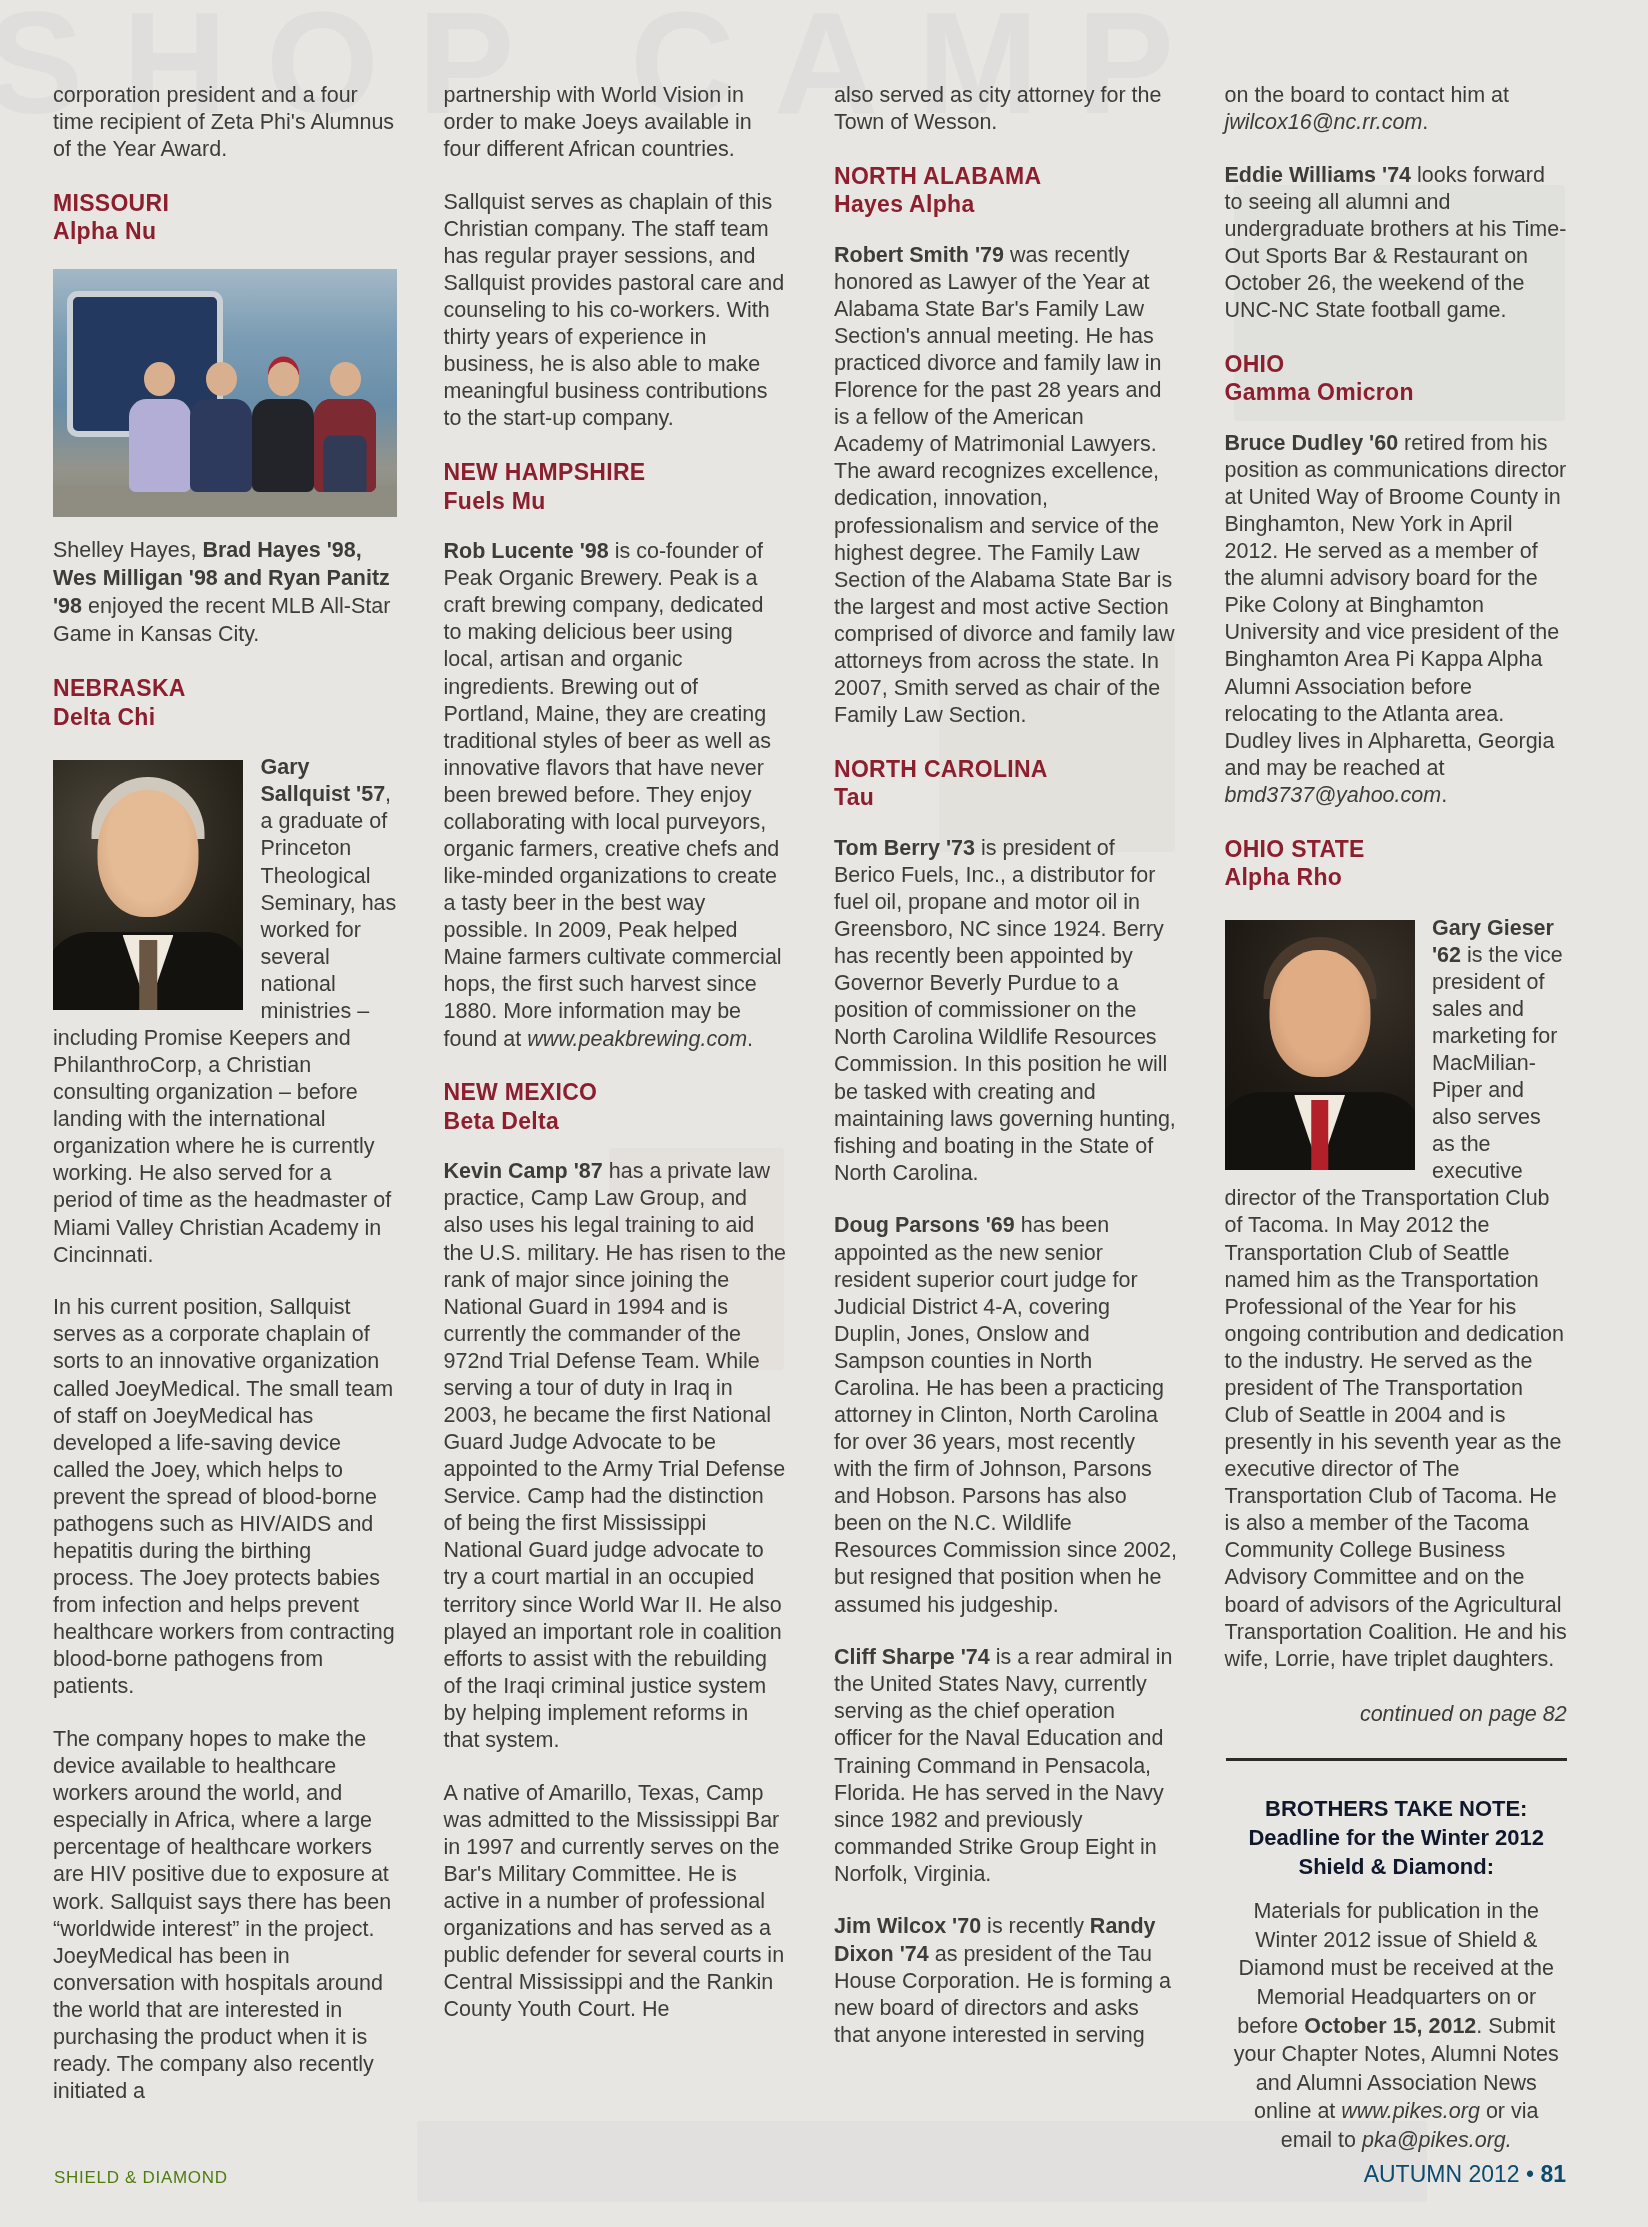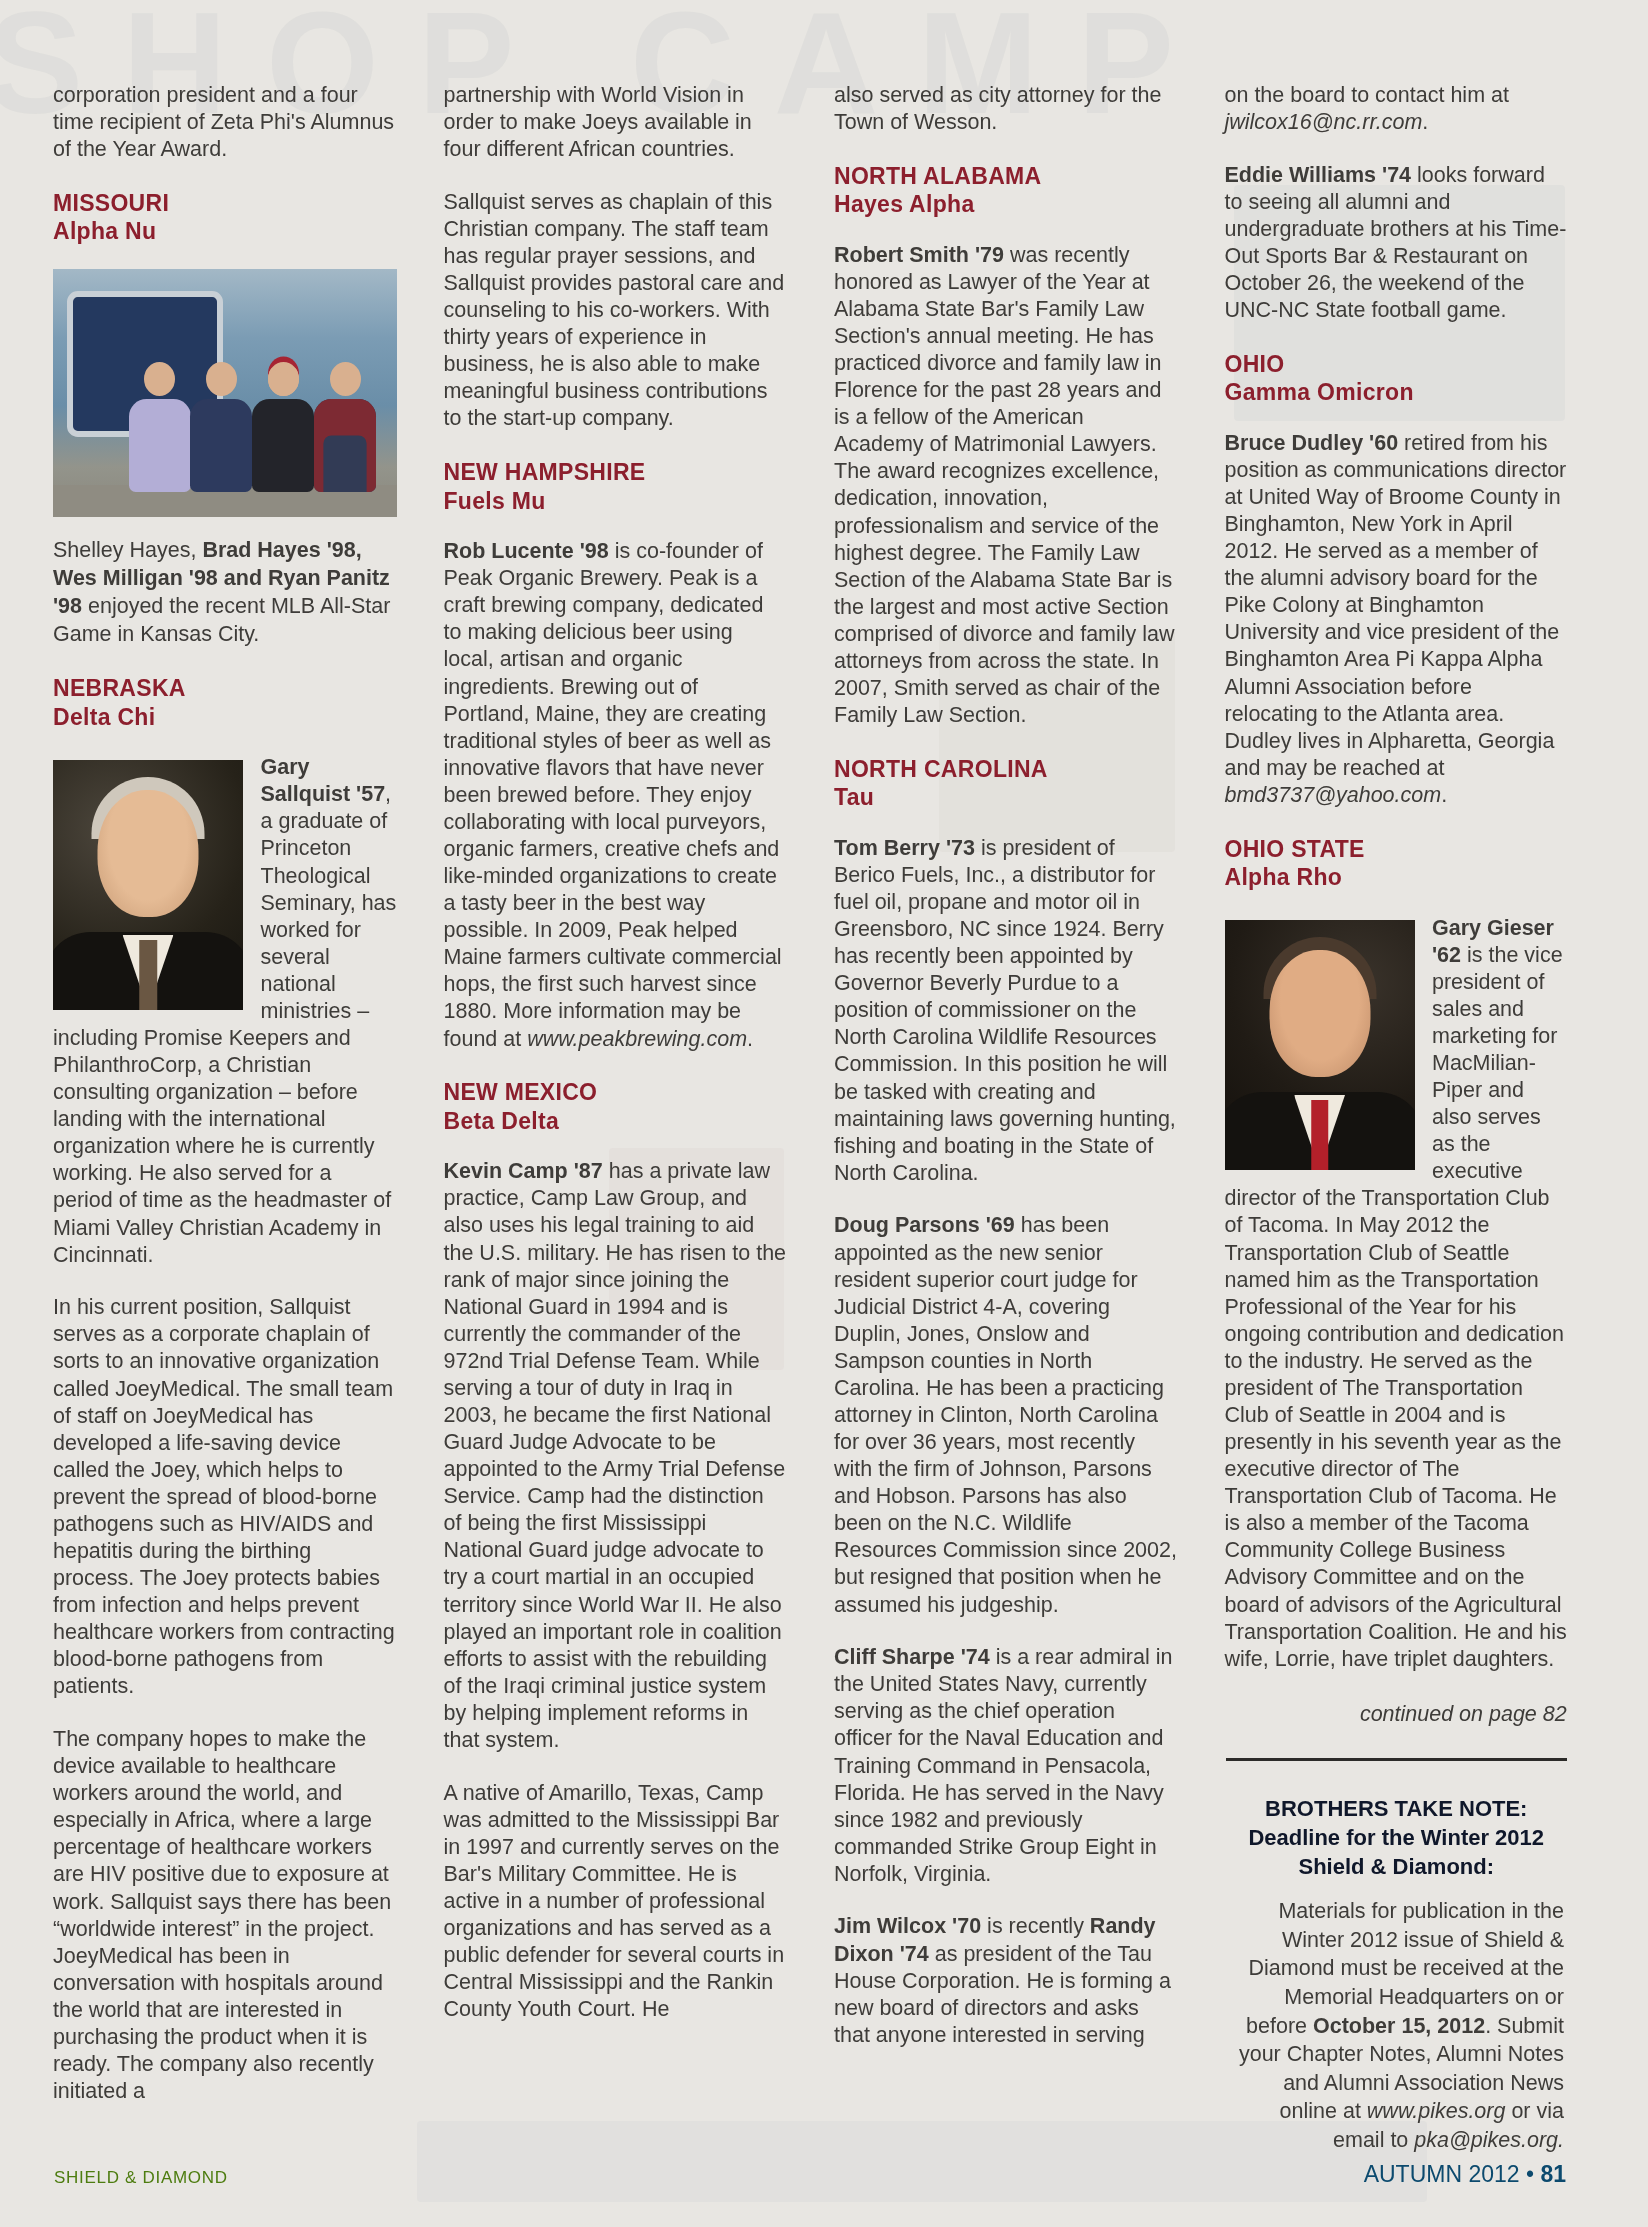--- a/index.html
+++ b/index.html
@@ -78,21 +78,21 @@
   .pt-gieser .pt-tie{background:#b3202a;}
   .clear{clear:both;}
 
   .caption{font-size:21.5px;line-height:1.3;margin:0 0 25.6px 0;}
 
   .continued{font-size:21.5px;font-style:italic;text-align:right;margin:4px 1.3px 0 0;}
 
   .note-rule{border-top:3.4px solid #2c2b29;margin:31px 1.3px 34px 1.3px;}
   .note{text-align:center;padding:0 4px;}
   .note-head{color:#0f172a;font-weight:bold;font-size:22px;line-height:1.3;}
-  .note-body{font-size:21.5px;line-height:1.33;margin-top:16px;text-align:right;}
+  .note-body{font-size:21.5px;line-height:1.33;margin-top:16px;}
 
   .footer-left{position:absolute;left:54px;bottom:39px;font-size:17px;letter-spacing:0.7px;color:#4d7c0f;}
   .footer-right{position:absolute;right:82px;bottom:39px;font-size:23px;color:#0c4a6e;}
   .footer-right .pagenum{font-weight:bold;}
 </style>
 </head>
 <body>
 
 <div class="ghost">SHOP CAMP</div>
 <div class="bleed bleed1"></div>

